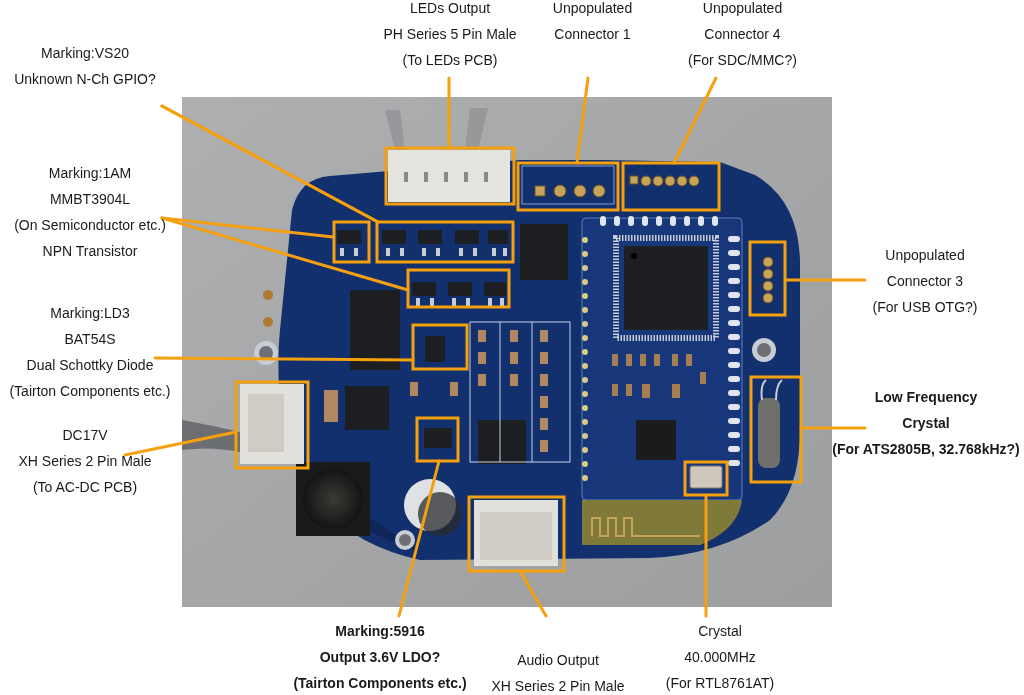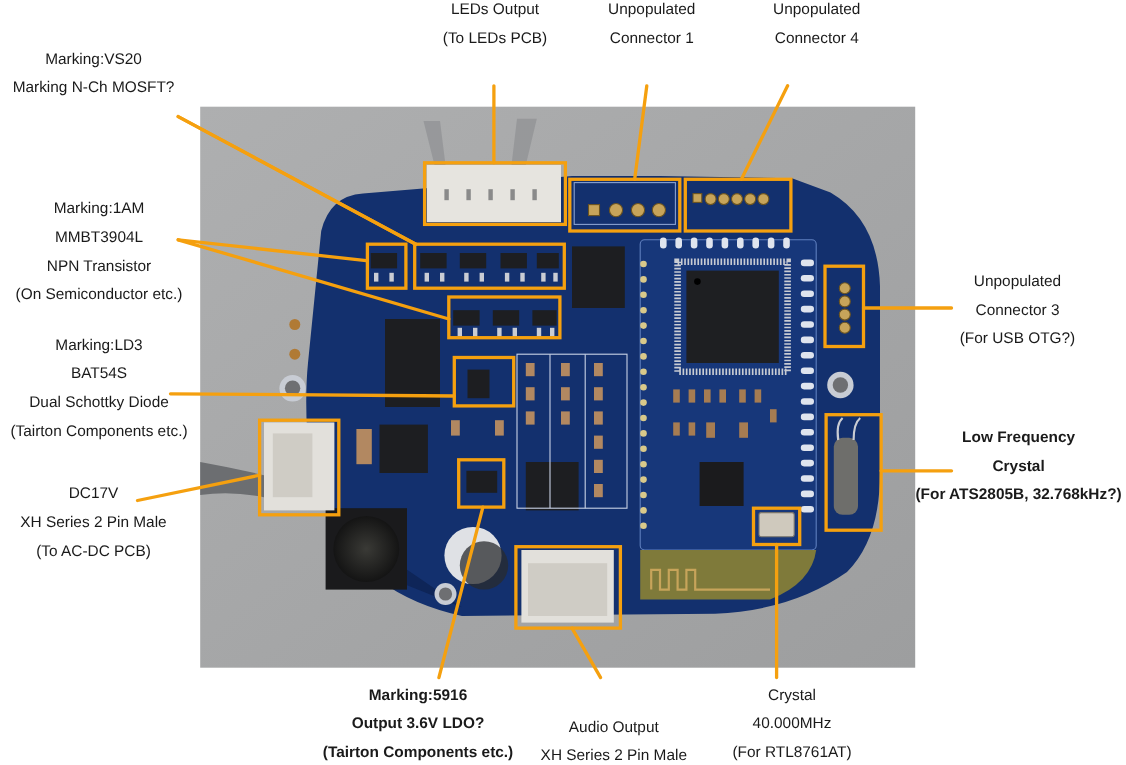--- a/index.html
+++ b/index.html
@@ -272,56 +272,58 @@
       <rect x="469" y="497" width="95" height="74"></rect>
       <line x1="520" y1="571" x2="546" y2="616"></line>
 
       <rect x="685" y="462" width="42" height="33"></rect>
       <line x1="706" y1="495" x2="706" y2="616"></line>
     </g>
   </svg>
 
   <div class="label" style="left:0; top:40px; width:170px;">
     <span>Marking:VS20</span>
-    <span>Marking N-Ch MOSFT?</span>
-  </div>
-
-  <div class="label" style="left:0; top:176px; width:180px;">
+    <span>Unknown N-Ch GPIO?</span>
+  </div>
+
+  <div class="label" style="left:0; top:160px; width:180px;">
     <span>Marking:1AM</span>
     <span>MMBT3904L</span>
+    <span>(On Semiconductor etc.)</span>
     <span>NPN Transistor</span>
-    <span>(On Semiconductor etc.)</span>
   </div>
 
   <div class="label" style="left:0; top:300px; width:180px;">
     <span>Marking:LD3</span>
     <span>BAT54S</span>
     <span>Dual Schottky Diode</span>
     <span>(Tairton Components etc.)</span>
   </div>
 
-  <div class="label" style="left:0; top:435px; width:170px;text-align:center;">
+  <div class="label" style="left:0; top:422px; width:170px;text-align:center;">
     <span>DC17V</span>
     <span>XH Series 2 Pin Male</span>
     <span>(To AC-DC PCB)</span>
   </div>
 
   <div class="label" style="left:370px; top:-5px; width:160px;">
     <span>LEDs Output</span>
+    <span>PH Series 5 Pin Male</span>
     <span>(To LEDs PCB)</span>
   </div>
 
   <div class="label" style="left:520px; top:-5px; width:145px;">
     <span>Unpopulated</span>
     <span>Connector 1</span>
   </div>
 
   <div class="label" style="left:670px; top:-5px; width:145px;">
     <span>Unpopulated</span>
     <span>Connector 4</span>
+    <span>(For SDC/MMC?)</span>
   </div>
 
   <div class="label" style="left:850px; top:242px; width:150px;">
     <span>Unpopulated</span>
     <span>Connector 3</span>
     <span>(For USB OTG?)</span>
   </div>
 
   <div class="label" style="left:828px; top:384px; width:196px;font-weight:bold;">
     <span>Low Frequency</span>

